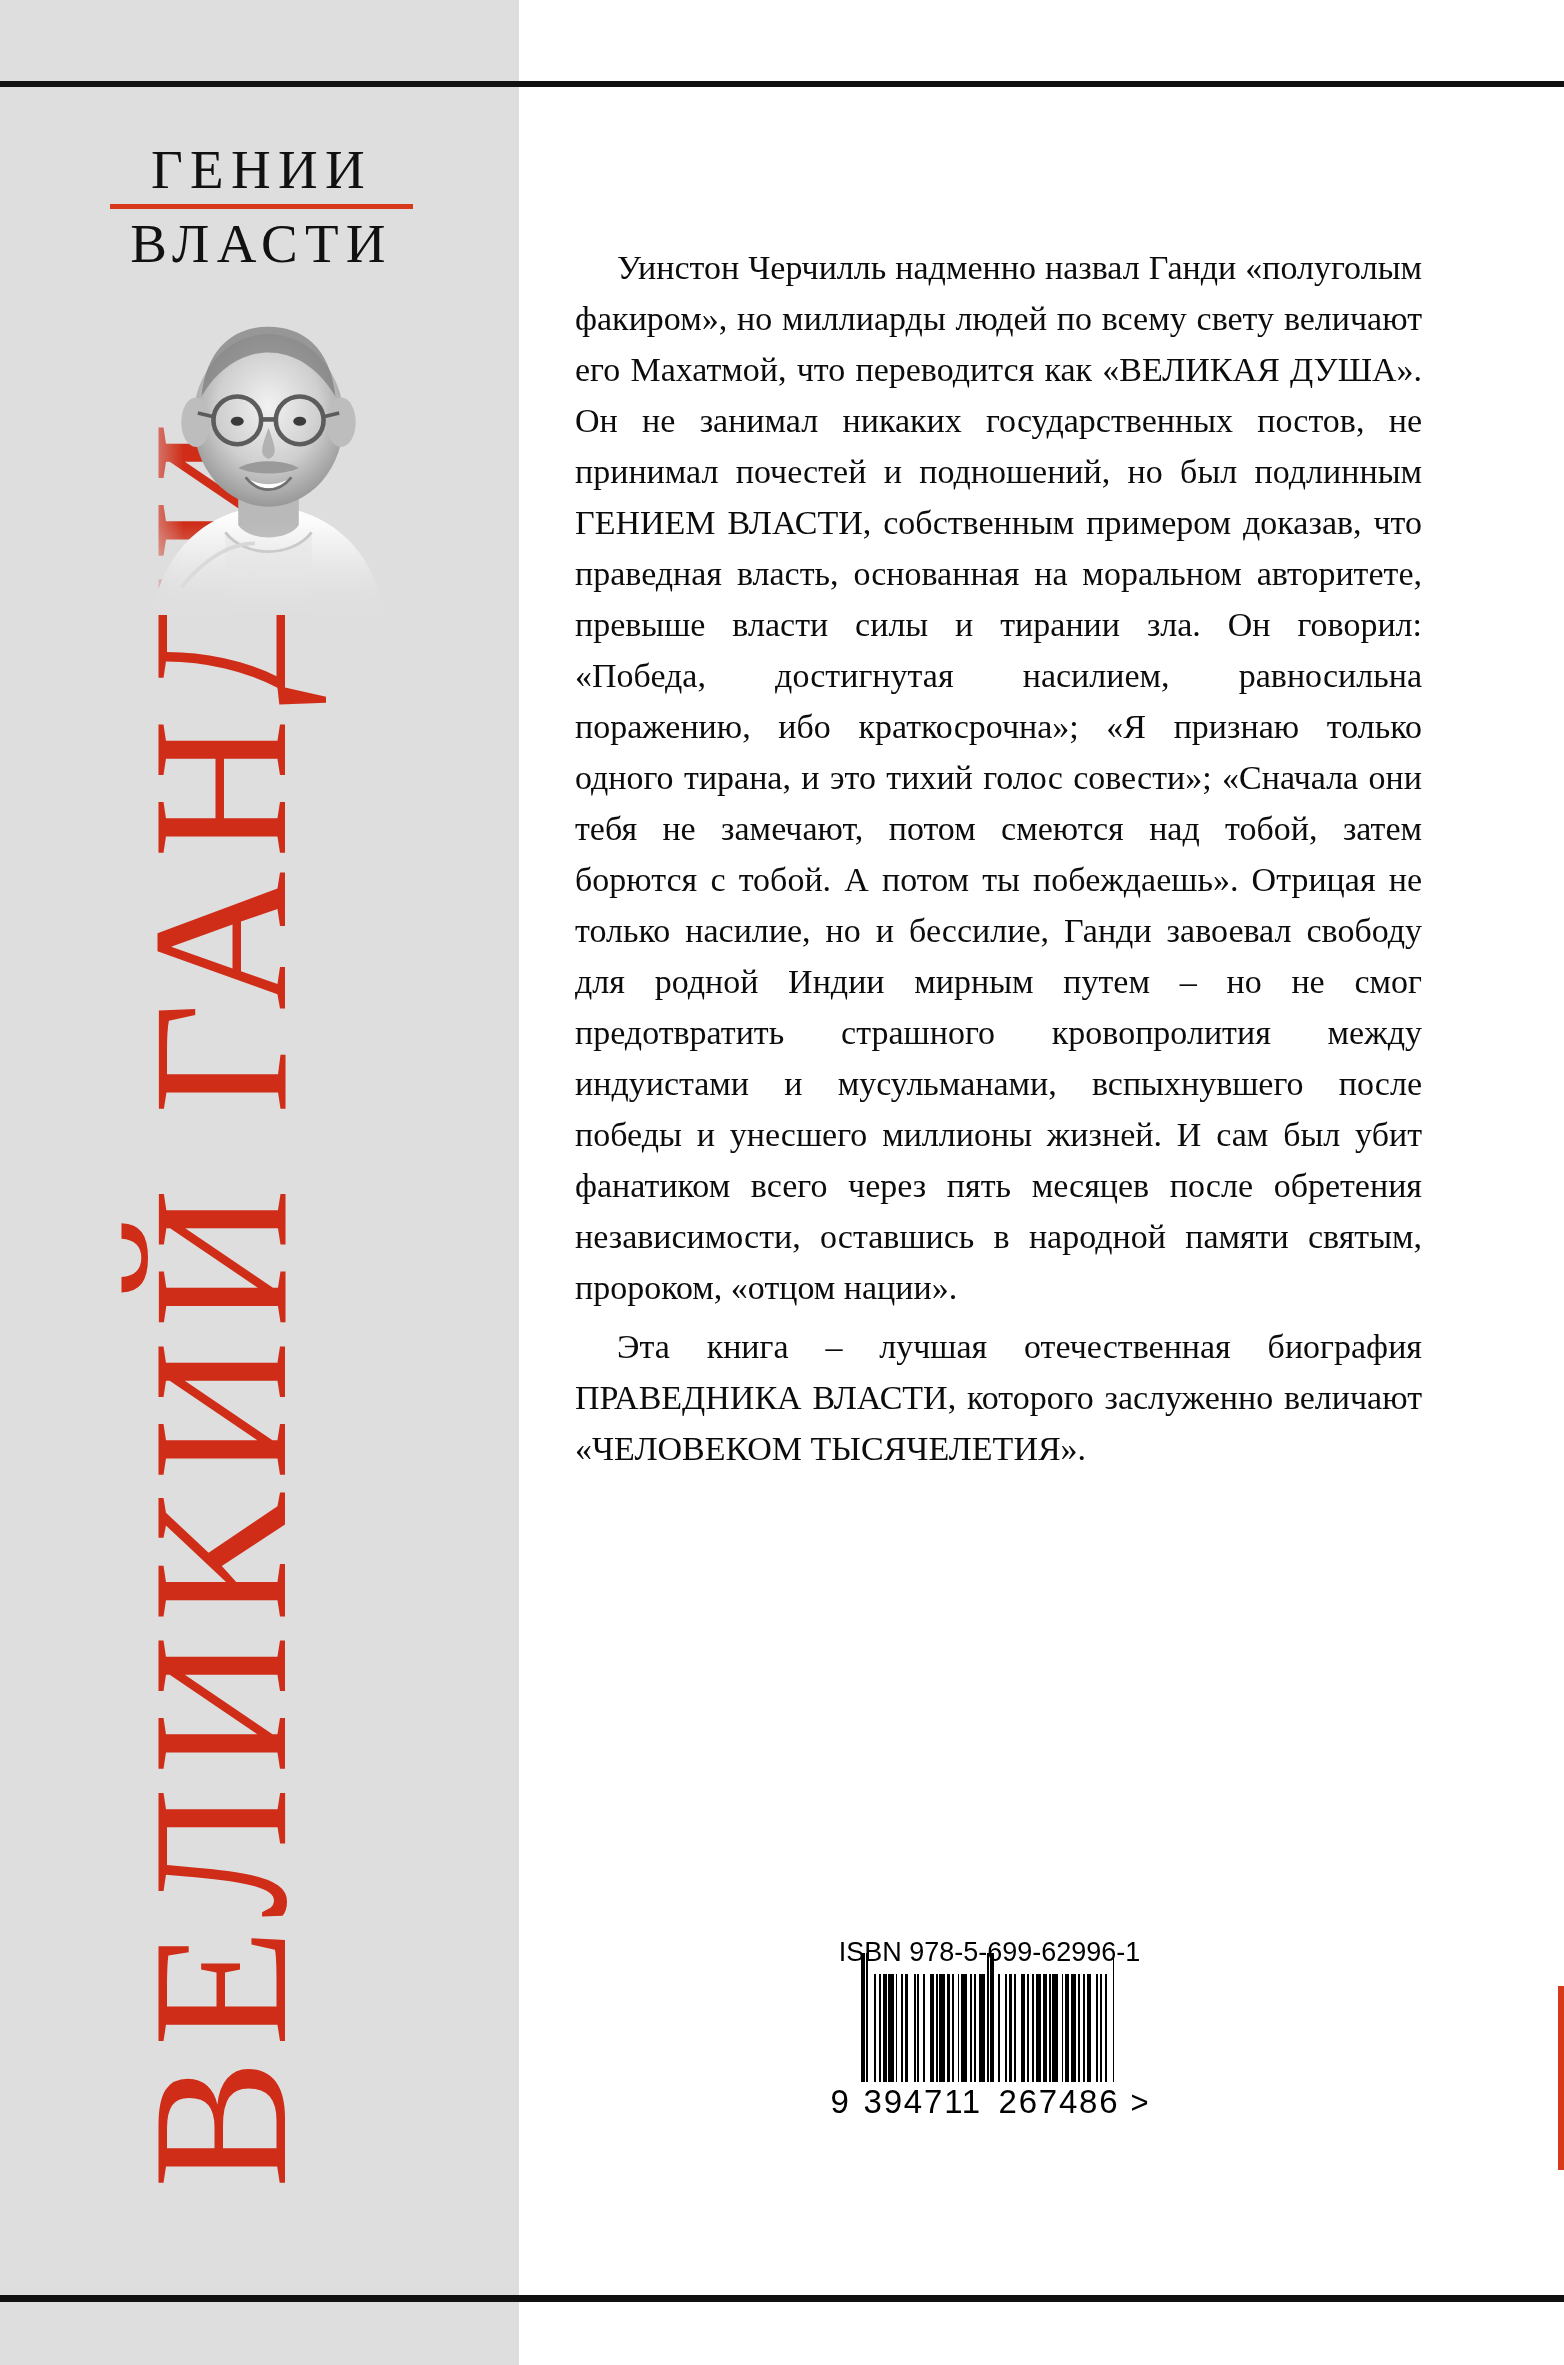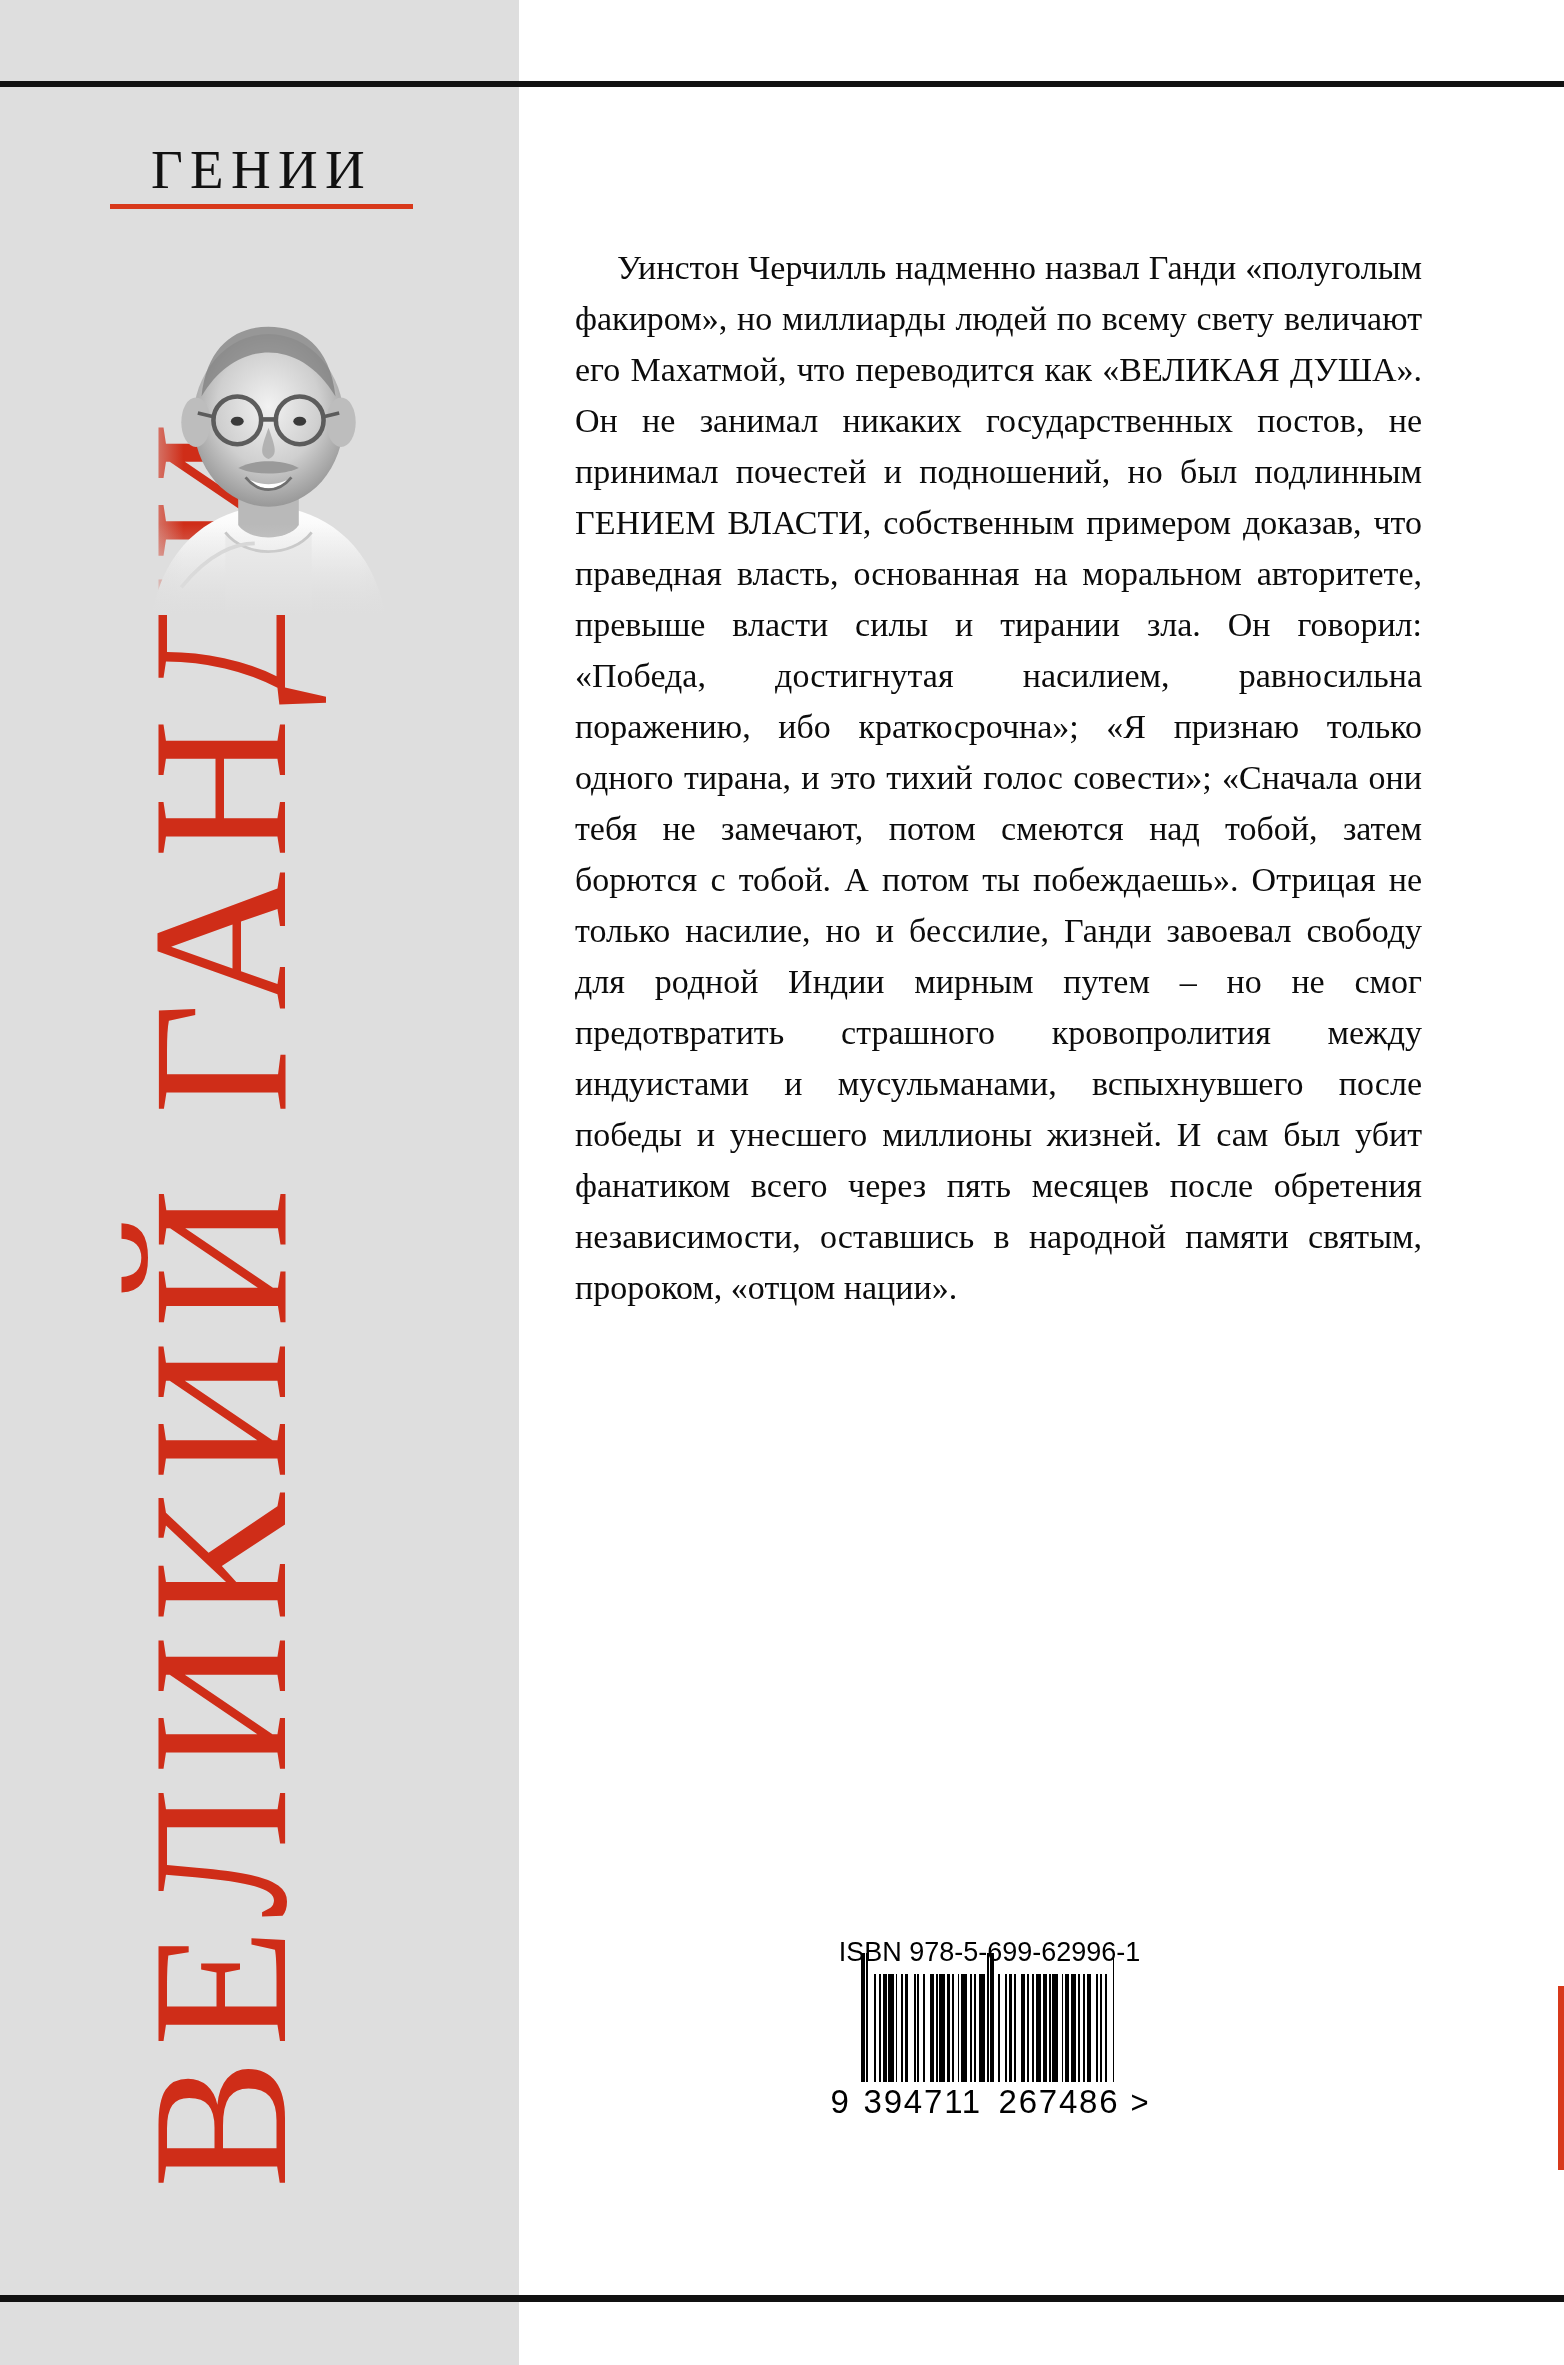--- a/index.html
+++ b/index.html
@@ -197,20 +197,21 @@
 
   <div class="spine"></div>
   <div class="spine-inner-rule"></div>
 
   <div class="rule-top"></div>
   <div class="rule-bottom"></div>
 
   <div class="logo">
     <div class="logo-line1">ГЕНИИ</div>
     <div class="logo-rule"></div>
+    <div class="logo-line2">ВЛАСТИ</div>
   </div>
 
   <div class="portrait-wrap">
     <svg width="303" height="303" viewBox="0 0 330 330" xmlns="http://www.w3.org/2000/svg">
       <defs>
         <radialGradient id="skin" cx="50%" cy="42%" r="62%">
           <stop offset="0%" stop-color="#f2f2f2"></stop>
           <stop offset="55%" stop-color="#cfcfcf"></stop>
           <stop offset="100%" stop-color="#8f8f8f"></stop>
         </radialGradient>
@@ -264,20 +265,21 @@
       <rect x="0" y="0" width="330" height="330" fill="url(#fade)"></rect>
     </svg>
   </div>
 
   <div class="spine-title">
     <div class="spine-title-text">ВЕЛИКИЙ ГАНДИ</div>
   </div>
 
   <div class="blurb">
     <p class="para1">Уинстон Черчилль надменно назвал Ганди «полуголым факиром», но миллиарды людей по всему свету величают его Махатмой, что переводится как «ВЕЛИКАЯ ДУША». Он не занимал никаких государственных постов, не принимал почестей и подношений, но был подлинным ГЕНИЕМ ВЛАСТИ, собственным примером доказав, что праведная власть, основанная на моральном авторитете, превыше власти силы и тирании зла. Он говорил: «Победа, достигнутая насилием, равносильна поражению, ибо краткосрочна»; «Я признаю только одного тирана, и это тихий голос совести»; «Сначала они тебя не замечают, потом смеются над тобой, затем борются с тобой. А потом ты побеждаешь». Отрицая не только насилие, но и бессилие, Ганди завоевал свободу для родной Индии мирным путем – но не смог предотвратить страшного кровопролития между индуистами и мусульманами, вспыхнувшего после победы и унесшего миллионы жизней. И сам был убит фанатиком всего через пять месяцев после обретения независимости, оставшись в народной памяти святым, пророком, «отцом нации».</p>
+    <p class="para2">Эта книга – лучшая отечественная биография ПРАВЕДНИКА ВЛАСТИ, которого заслуженно величают «ЧЕЛОВЕКОМ ТЫСЯЧЕЛЕТИЯ».</p>
   </div>
 
   <div class="barcode-block">
     <div class="isbn-text">ISBN 978-5-699-62996-1</div>
     <div class="bars" id="bars">
         <span style="width: 3.7px; height: 129px; background: rgb(0, 0, 0);"></span>
         <span style="width: 1.8px; height: 129px; background: transparent;"></span>
         <span style="width: 1.8px; height: 129px; background: rgb(0, 0, 0);"></span>
         <span style="width: 5.5px; height: 108px; background: transparent;"></span>
         <span style="width: 1.8px; height: 108px; background: rgb(0, 0, 0);"></span>

